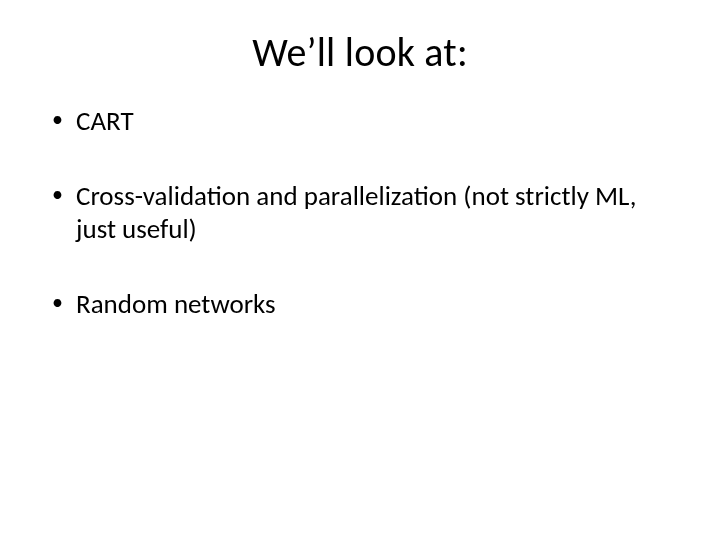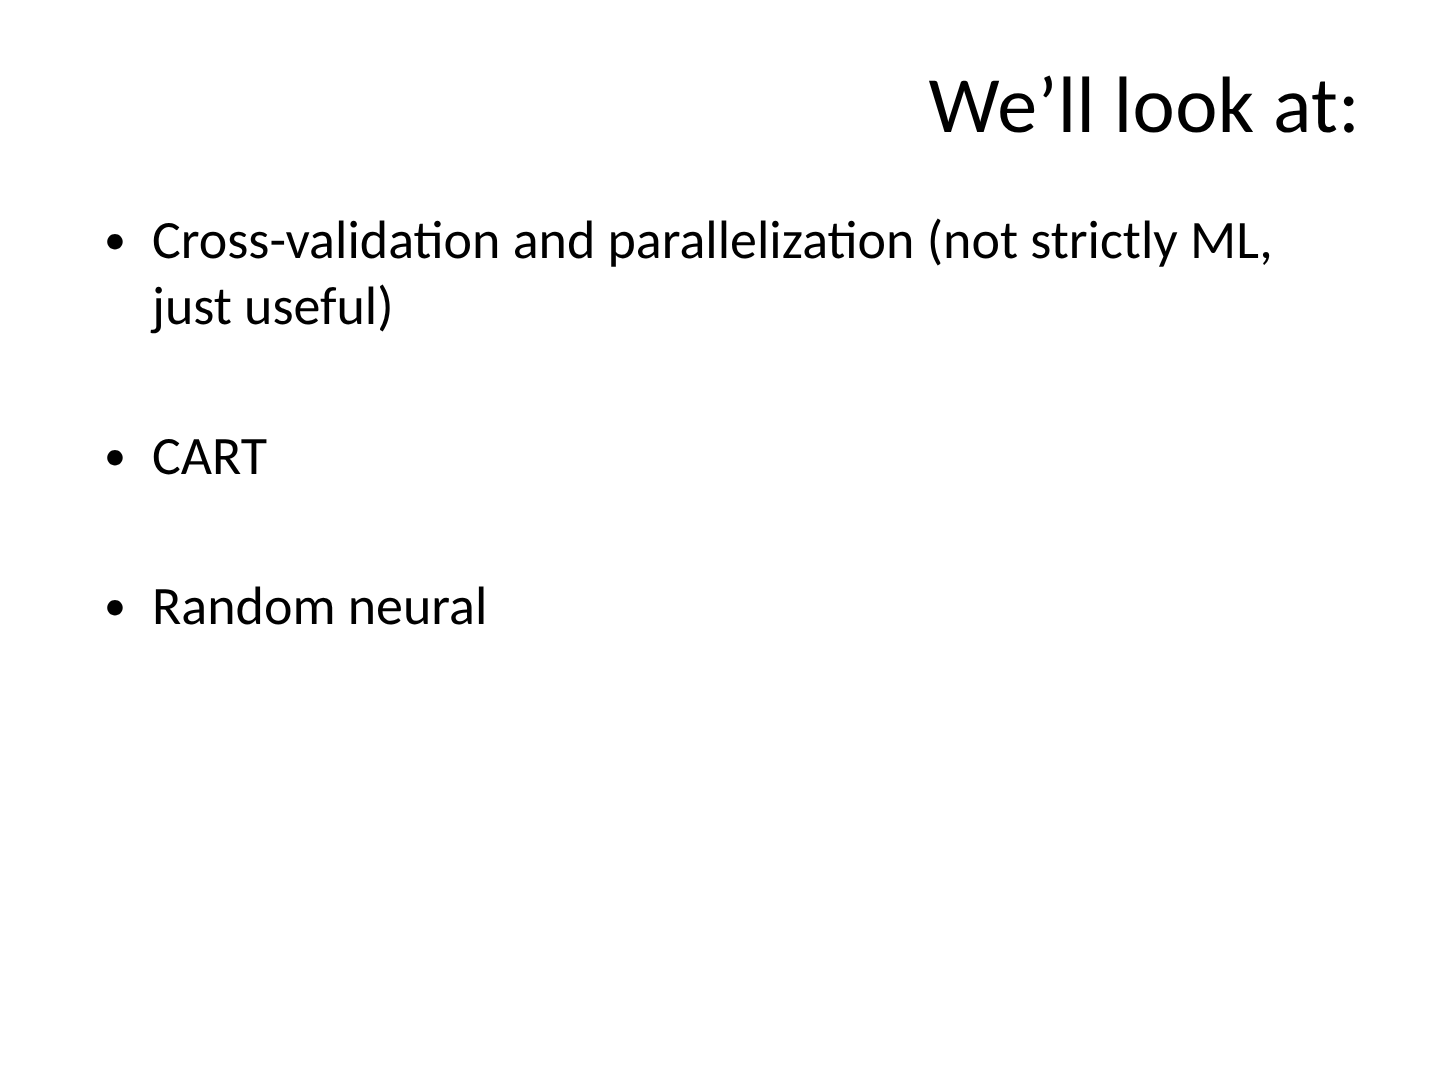--- a/index.html
+++ b/index.html
@@ -12,21 +12,21 @@
     color: #000000;
   }
   .slide {
     box-sizing: border-box;
     width: 720px;
     height: 540px;
     padding: 24px 40px 40px 40px;
     position: relative;
   }
   .title {
-    text-align: right;
+    text-align: center;
     font-size: 40px;
     font-weight: 400;
     margin: 4px 0 28px 0;
     letter-spacing: 0.2px;
   }
   ul.bullets {
     list-style: none;
     margin: 0;
     padding: 0 8px 0 8px;
   }
@@ -45,17 +45,17 @@
     font-size: 22px;
     line-height: 1.4;
   }
 </style>
 </head>
 <body>
 
 <div class="slide">
   <h1 class="title">We’ll look at:</h1>
   <ul class="bullets">
+    <li><span>CART</span></li>
     <li><span>Cross-validation and parallelization (not strictly ML, just useful)</span></li>
-    <li><span>CART</span></li>
-    <li><span>Random neural</span></li>
+    <li><span>Random networks</span></li>
   </ul>
 </div>
 
 </body></html>

